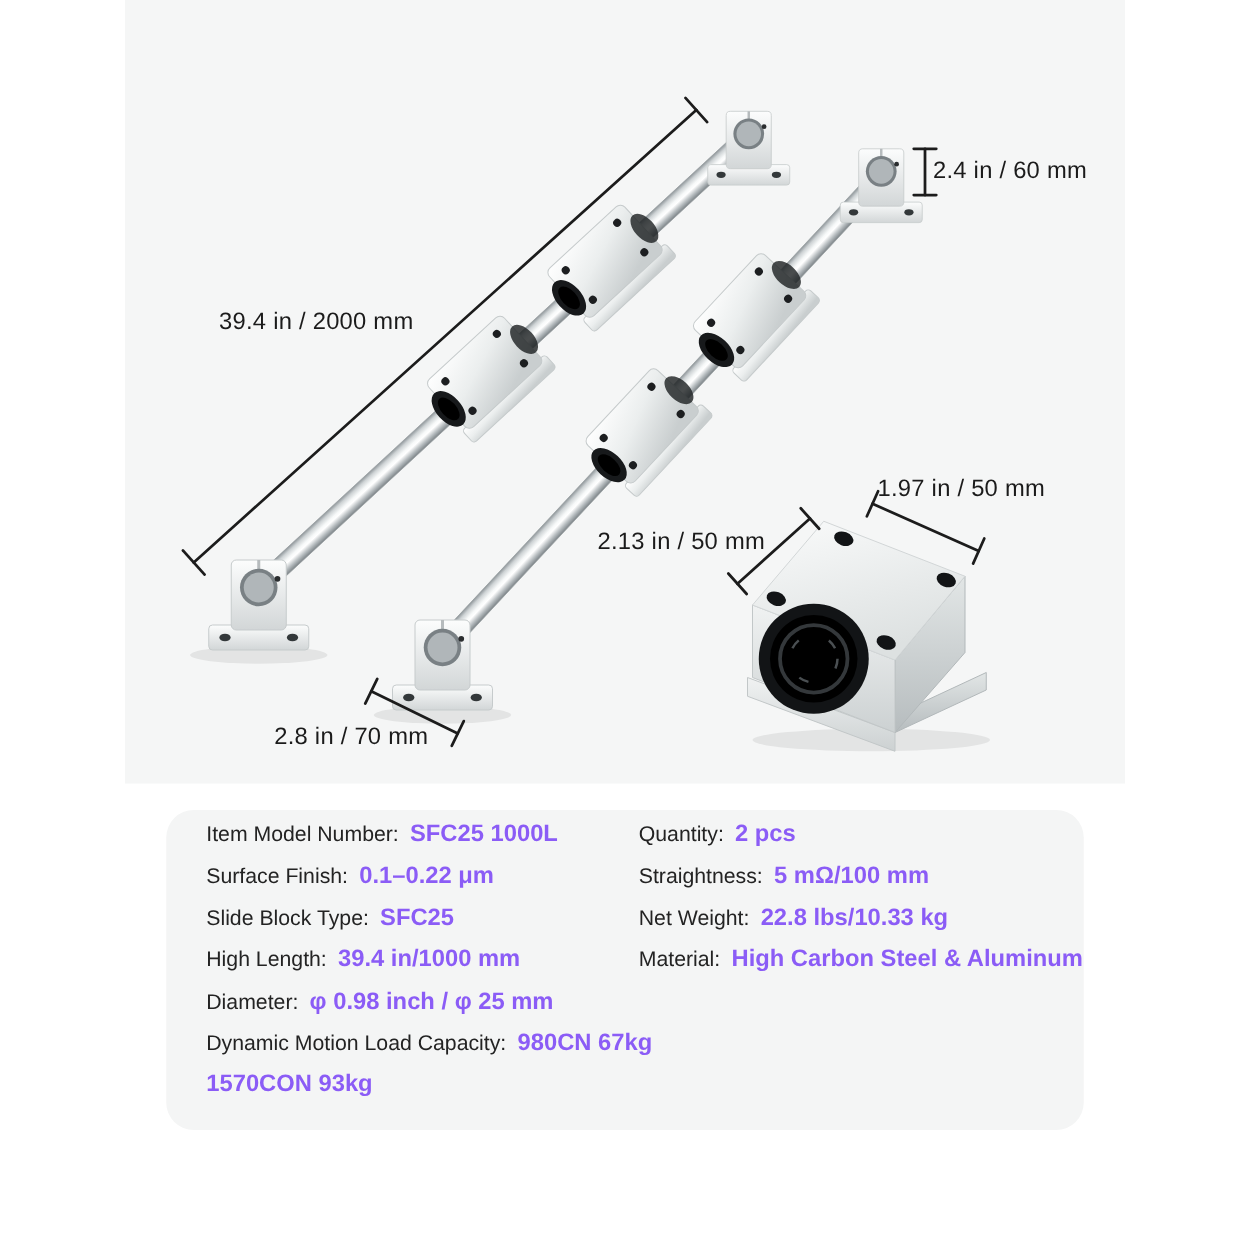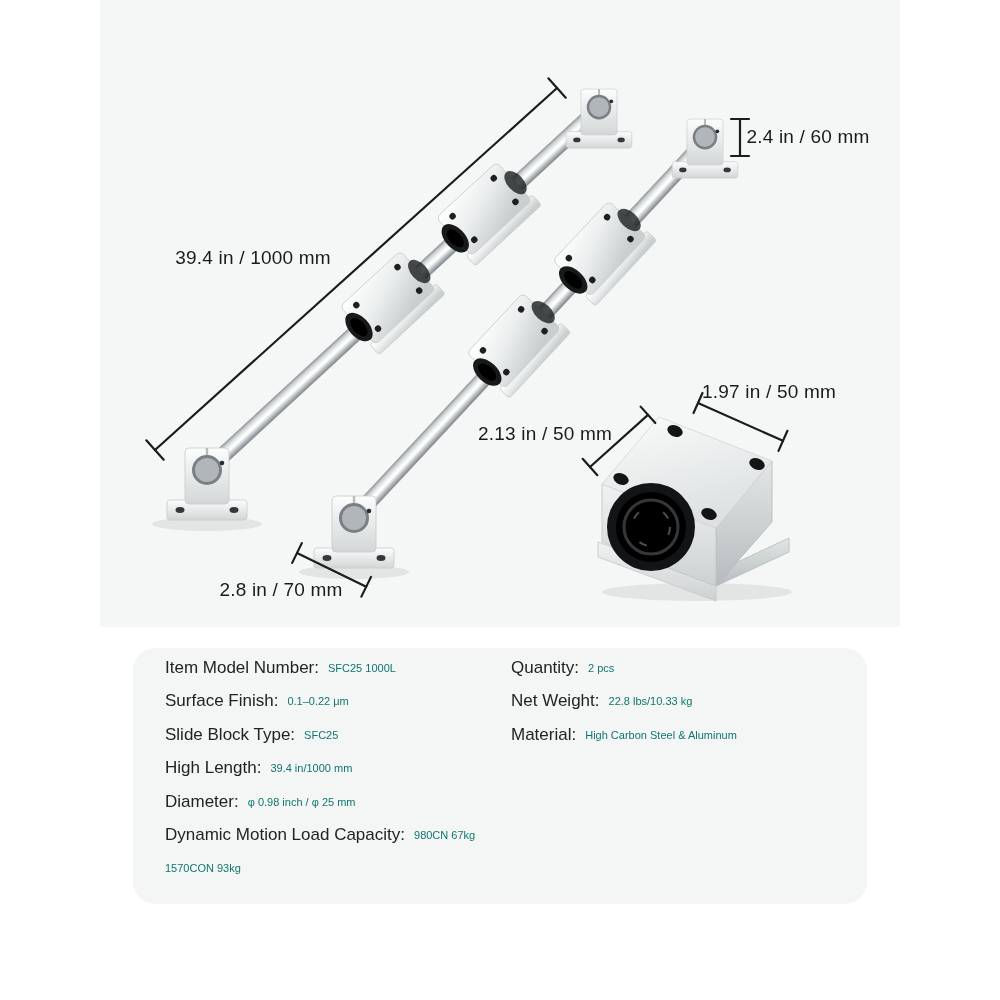--- a/index.html
+++ b/index.html
@@ -13,21 +13,21 @@
   }
   .spec-panel{
     position:absolute;left:133px;top:648px;width:734px;height:256px;
     background:#f4f5f5;border-radius:22px;
   }
   .spec-col{position:absolute;top:9px;}
   .spec-col.left{left:32px;}
   .spec-col.right{left:378px;}
   .spec-row{display:flex;gap:9px;align-items:flex-end;line-height:22.4px;margin-bottom:11px;white-space:nowrap;}
   .spec-label{font-size:17px;font-weight:500;color:#232323;}
-  .spec-value{font-size:11px;font-weight:400;color:#0f766e;}
+  .spec-value{font-size:19px;font-weight:700;color:#8b5cf6;}
 </style>
 </head>
 <body>
 
 <div class="canvas">
 
   <svg class="photo-svg" viewBox="0 0 1000 627">
     <defs>
       <linearGradient id="shaft" x1="0" y1="0" x2="0" y2="1">
         <stop offset="0" stop-color="#8f969a"></stop>
@@ -144,21 +144,21 @@
         <line x1="93" y1="-11" x2="93" y2="11"></line>
       </g>
       <g transform="translate(297,553) rotate(26)">
         <line x1="0" y1="0" x2="77" y2="0"></line>
         <line x1="0" y1="-11" x2="0" y2="11"></line>
         <line x1="77" y1="-11" x2="77" y2="11"></line>
       </g>
     </g>
   </svg>
 
-  <div class="dim-label" style="left:253px;top:258px;">39.4 in / 1000 mm</div>
+  <div class="dim-label" style="left:253px;top:258px;">39.4 in / 2000 mm</div>
   <div class="dim-label" style="left:808px;top:137px;">2.4 in / 60 mm</div>
   <div class="dim-label" style="left:545px;top:434px;">2.13 in / 50 mm</div>
   <div class="dim-label" style="left:769px;top:392px;">1.97 in / 50 mm</div>
   <div class="dim-label" style="left:281px;top:590px;">2.8 in / 70 mm</div>
 
   <div class="spec-panel">
     <div class="spec-col left">
       <div class="spec-row">
         <span class="spec-label">Item Model Number:</span>
         <span class="spec-value">SFC25 1000L</span>
@@ -186,20 +186,24 @@
       <div class="spec-row">
         <span class="spec-value">1570CON 93kg</span>
       </div>
     </div>
     <div class="spec-col right">
       <div class="spec-row">
         <span class="spec-label">Quantity:</span>
         <span class="spec-value">2 pcs</span>
       </div>
       <div class="spec-row">
+        <span class="spec-label">Straightness:</span>
+        <span class="spec-value">5 mΩ/100 mm</span>
+      </div>
+      <div class="spec-row">
         <span class="spec-label">Net Weight:</span>
         <span class="spec-value">22.8 lbs/10.33 kg</span>
       </div>
       <div class="spec-row">
         <span class="spec-label">Material:</span>
         <span class="spec-value">High Carbon Steel &amp; Aluminum</span>
       </div>
     </div>
   </div>
 

